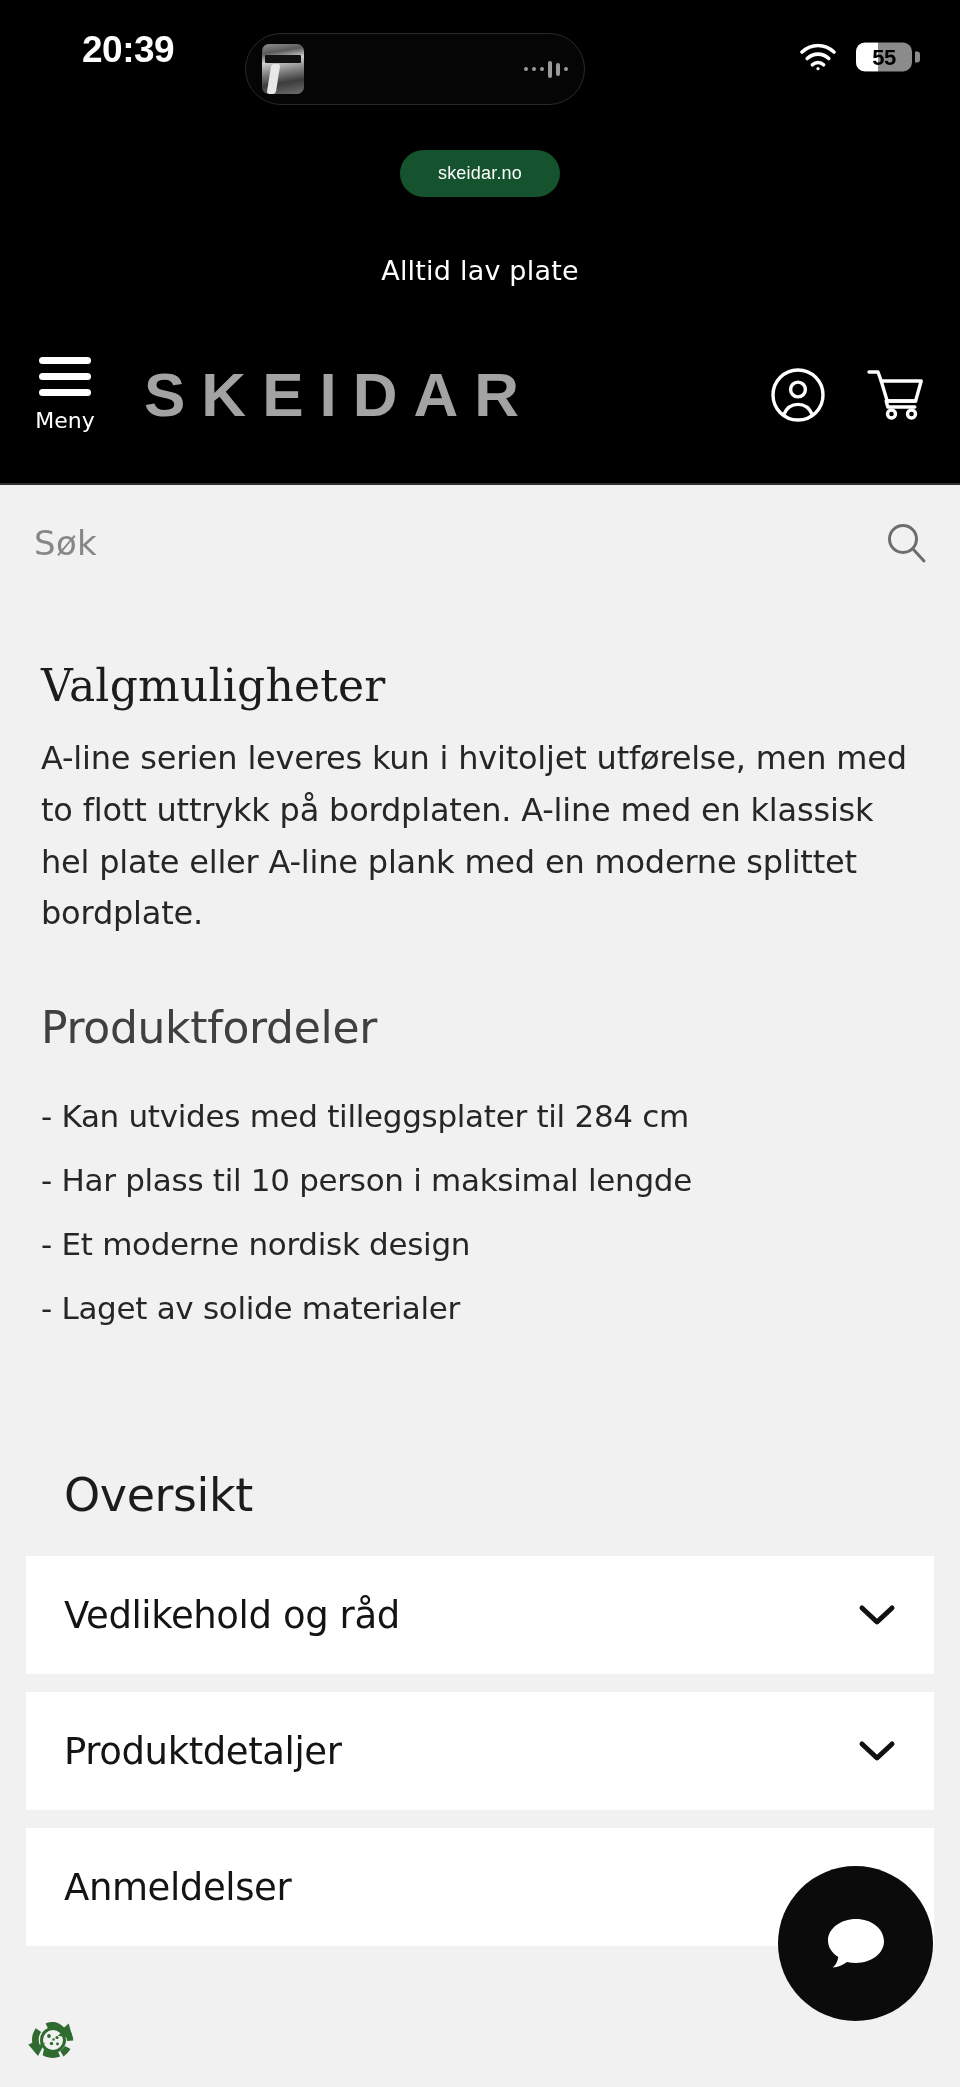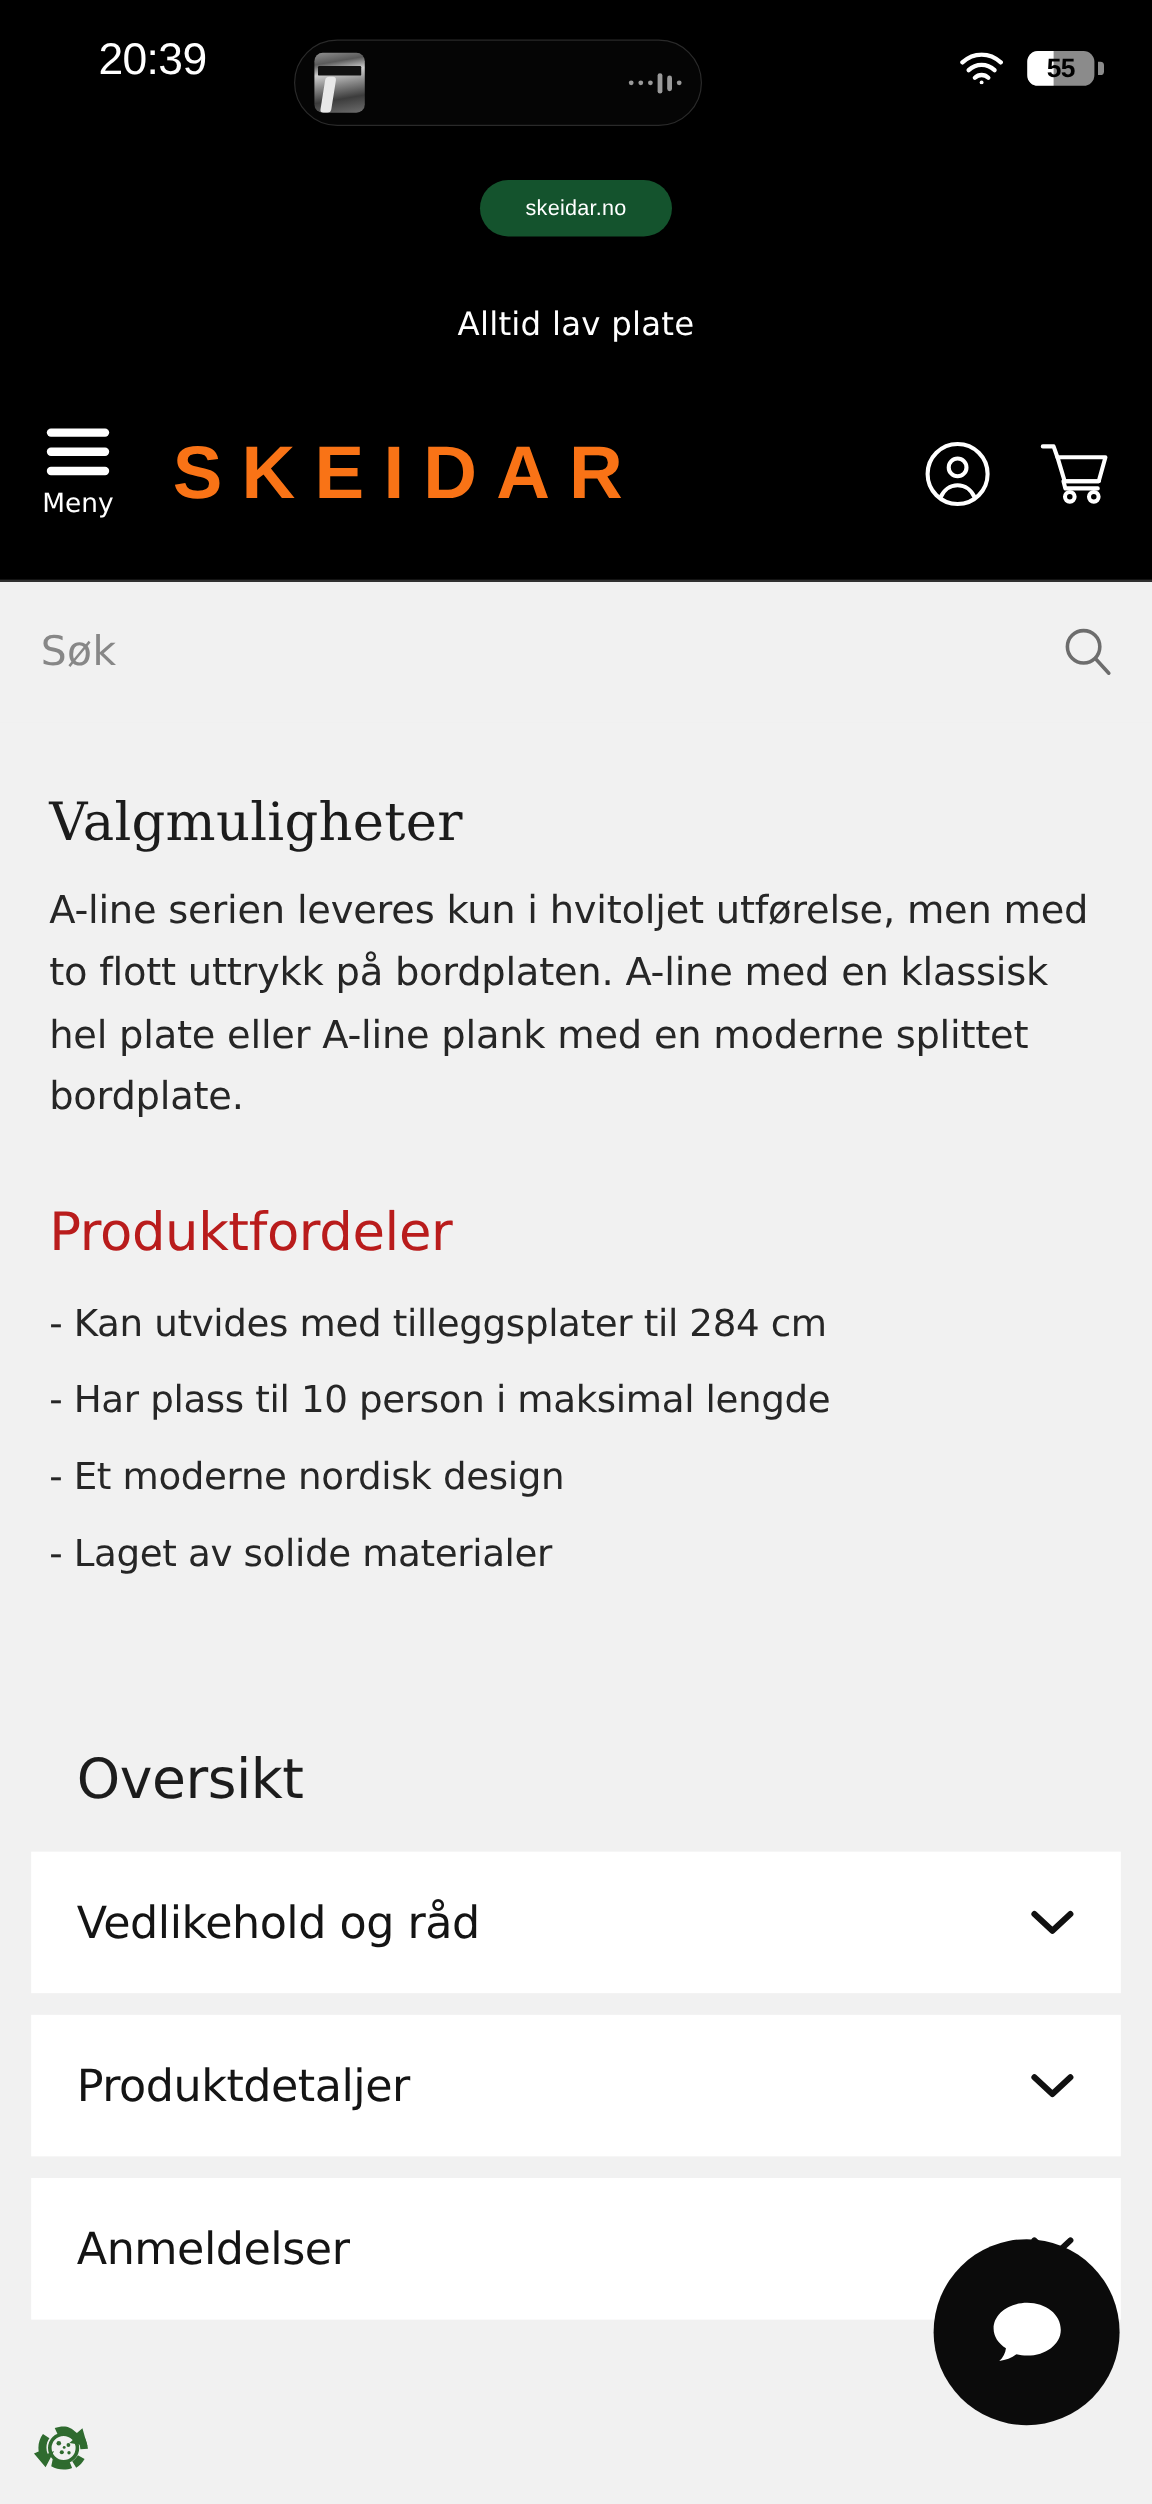--- a/index.html
+++ b/index.html
@@ -22,21 +22,21 @@
   .statusbar {
     height:115px;
     position:relative;
   }
   .status-time {
     position:absolute;
     left:82px; top:50px;
     transform:translateY(-50%);
     color:#fff;
     font-size:37px;
-    font-weight:400;
+    font-weight:700;
     letter-spacing:-0.5px;
   }
   .dynamic-island {
     position:absolute;
     left:245px; top:33px;
     width:340px; height:72px;
     background:#050505;
     border:1px solid #2a2a2a;
     border-radius:40px;
     display:flex;
@@ -169,21 +169,21 @@
     background:#fff;
     border-radius:4px;
   }
   .menu-label {
     color:#fff;
     font-size:22px;
     margin-top:6px;
     font-family:"DejaVu Sans", sans-serif;
   }
   .brand {
-    color:#f97316;
+    color:#a3a3a3;
     font-size:62px;
     font-weight:800;
     letter-spacing:16px;
     margin-left:42px;
     font-family:"Liberation Sans", sans-serif;
     line-height:1;
   }
   .header-actions {
     margin-left:auto;
     display:flex;
@@ -240,22 +240,22 @@
     font-size:32px;
     line-height:1.62;
     color:#262626;
     font-family:"DejaVu Sans", sans-serif;
     letter-spacing:-0.2px;
   }
   h2.sans-heading {
     font-family:"DejaVu Sans", sans-serif;
     font-weight:400;
     font-size:44px;
-    color:#b91c1c;
-    margin-bottom:18px;
+    color:#404040;
+    margin-bottom:31px;
     letter-spacing:-0.3px;
   }
   .benefit-list { list-style:none; }
   .benefit-list li {
     font-size:31px;
     color:#262626;
     font-family:"DejaVu Sans", sans-serif;
     padding:14px 0;
     letter-spacing:-0.3px;
   }

